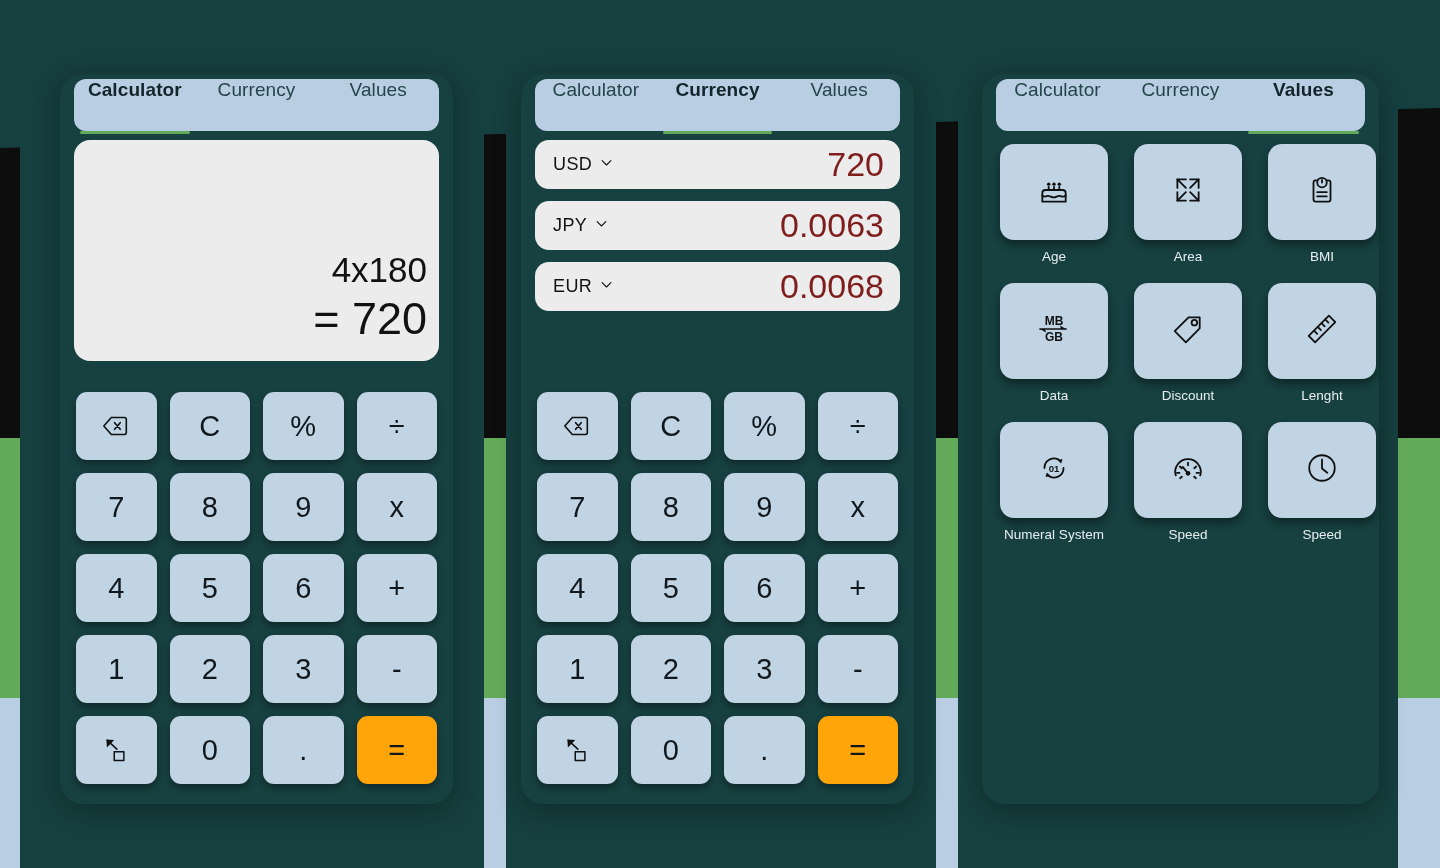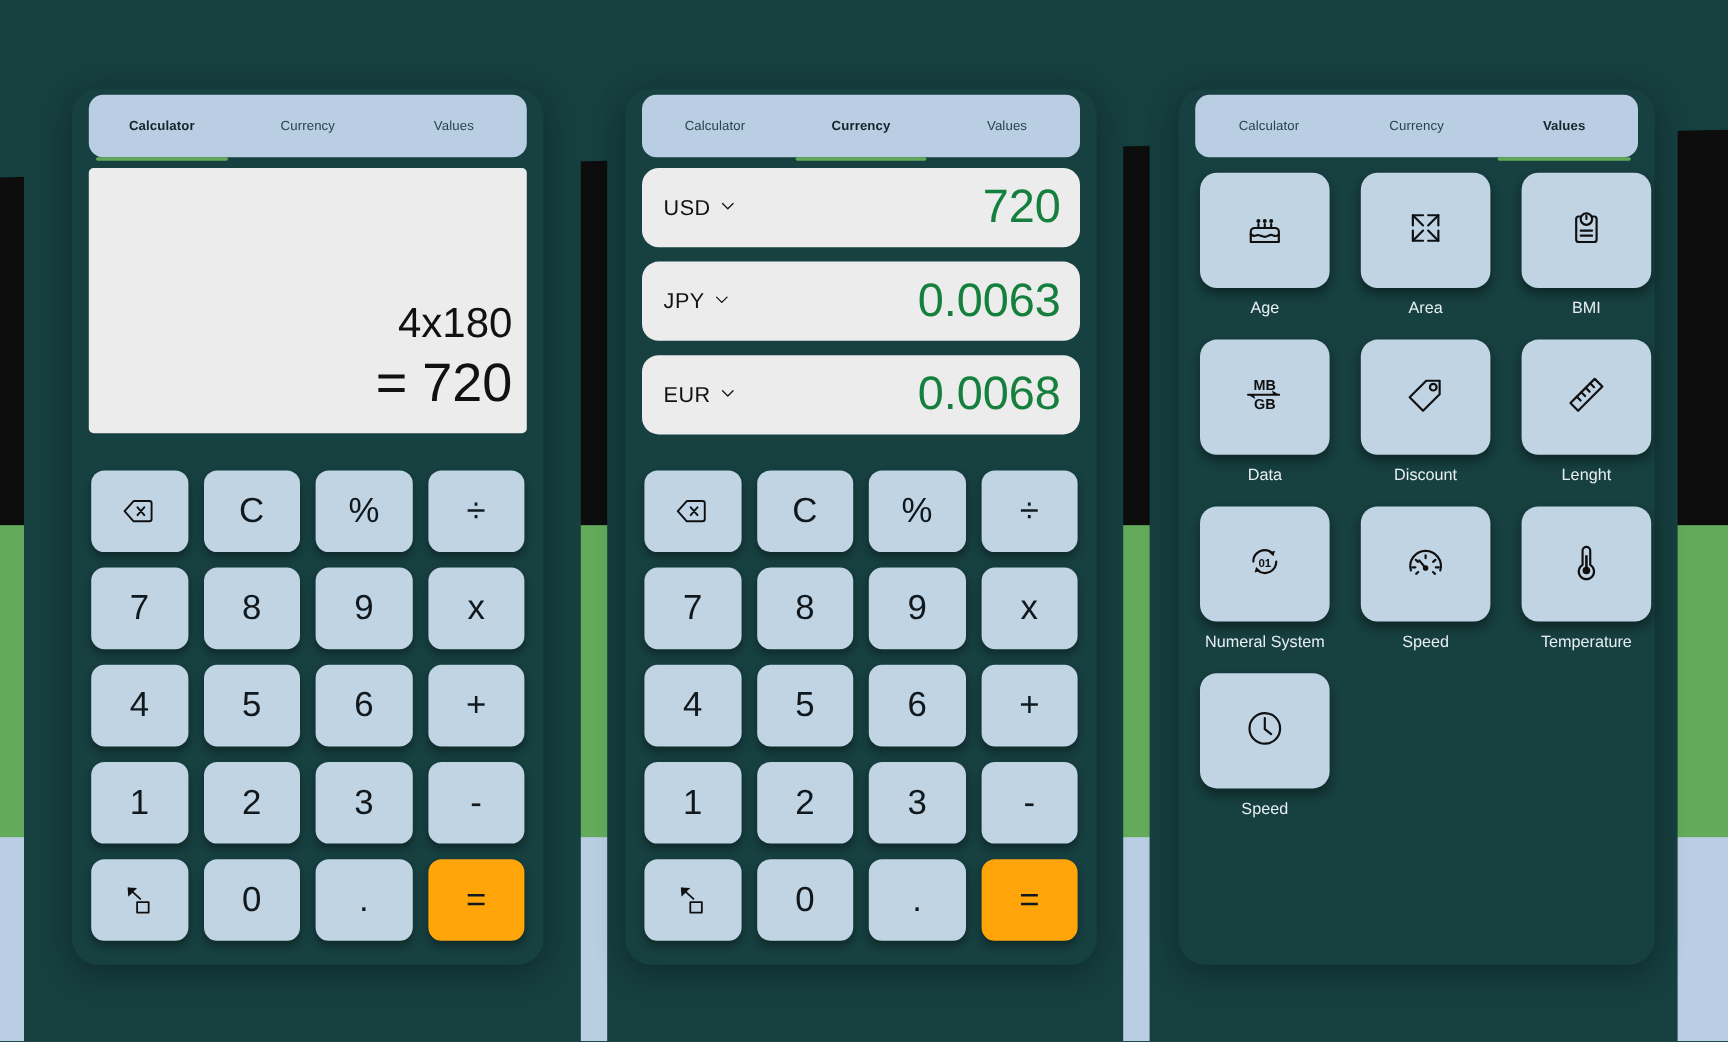--- a/index.html
+++ b/index.html
@@ -38,34 +38,34 @@
   #panel-values     { left: 982px; top: 74px; width: 397px; height: 730px; }
 
   
   .tabs {
     position: absolute; top: 5px; left: 14px; right: 14px; height: 52px;
     background: #b9cee2;
     border-radius: 12px;
     display: flex; align-items: stretch;
   }
   .tab {
-    flex: 1; display: flex; align-items: center; justify-content: center;
-    font-size: 11px; color: #24454b; letter-spacing: .1px;
+    flex: 1; display: flex; align-items: flex-start; justify-content: center;
+    font-size: 19px; color: #24454b; letter-spacing: .1px;
     position: relative; cursor: pointer; user-select: none;
   }
   .tab.active { font-weight: 700; color: #10262b; }
   .tab.active::after {
     content: ""; position: absolute; left: 6px; right: 6px; bottom: -3px;
     height: 3px; background: #63ab5b; border-radius: 2px;
   }
 
   
   .display {
     position: absolute; left: 14px; right: 14px; top: 66px; height: 221px;
-    background: #ececec; border-radius: 4px;
+    background: #ececec; border-radius: 16px;
     display: flex; flex-direction: column; justify-content: flex-end;
     align-items: flex-end; padding: 0 12px 14px 12px;
     color: #111;
   }
   .display .expr   { font-size: 35px; line-height: 1.24; font-weight: 400; }
   .display .result { font-size: 45px; line-height: 1.24; font-weight: 400; }
 
   
   .keypad {
     position: absolute; left: 16px; right: 16px; top: 318px;
@@ -78,29 +78,29 @@
     font-size: 29px; color: #10181d; cursor: pointer; user-select: none;
     box-shadow: 0 4px 7px rgba(0,0,0,.35);
   }
   .key.small  { font-size: 25px; }
   .key.accent { background: #ffa50a; }
   .key svg { display: block; }
 
   
   .cur-list { position: absolute; left: 14px; right: 14px; top: 66px; }
   .cur-row {
-    background: #ececec; border-radius: 14px; height: 66px;
+    background: #ececec; border-radius: 14px; height: 49px;
     display: flex; align-items: center; justify-content: space-between;
     padding: 0 16px 0 18px; margin-bottom: 12px; cursor: pointer;
   }
   .cur-code {
     display: flex; align-items: center; gap: 7px;
     font-size: 18px; color: #121212; letter-spacing: .4px;
   }
-  .cur-val { font-size: 39px; color: #15803d; font-weight: 400; }
+  .cur-val { font-size: 34px; color: #7f1d1d; font-weight: 400; }
 
   
   .val-grid {
     position: absolute; left: 18px; right: 30px; top: 70px;
     display: grid; grid-template-columns: repeat(3, 1fr);
     row-gap: 19px; column-gap: 26px;
   }
   .val-cell { display: flex; flex-direction: column; align-items: center; }
   .val-tile {
     width: 108px; height: 96px; background: #c0d4e4; border-radius: 14px;
@@ -435,30 +435,20 @@
               <circle class="ico-f" cx="16" cy="21" r="2.2"></circle>
               <path class="ico" stroke-width="2" d="M16 21l-5-6"></path>
               <path class="ico" stroke-width="1.6" d="M16 11v2.4M8.3 14.6l1.8 1.6M23.7 14.6l-1.8 1.6M5.6 20.5h2.4M24 20.5h2.4M8.6 25.6l1.6-1.4M23.4 25.6l-1.6-1.4"></path>
             </svg></span>
         </div>
         <div class="val-label">Speed</div>
       </div>
       <div class="val-cell">
         <div class="val-tile">
           <span><svg width="34" height="34" viewBox="0 0 32 32">
-              <path class="ico" stroke-width="2" d="M19 18.6V7.5a3 3 0 10-6 0v11.1a6 6 0 106 0z"></path>
-              <circle class="ico-f" cx="16" cy="23" r="3"></circle>
-              <path class="ico-f" d="M15 11h2v11h-2z"></path>
-            </svg></span>
-        </div>
-        <div class="val-label">Temperature</div>
-      </div>
-      <div class="val-cell">
-        <div class="val-tile">
-          <span><svg width="34" height="34" viewBox="0 0 32 32">
               <circle class="ico" stroke-width="2" cx="16" cy="16" r="12"></circle>
               <path class="ico" stroke-width="2" d="M16 8v8.5l5 4"></path>
             </svg></span>
         </div>
         <div class="val-label">Speed</div>
       </div>
     </div>
 </div>
 
 </body></html>

